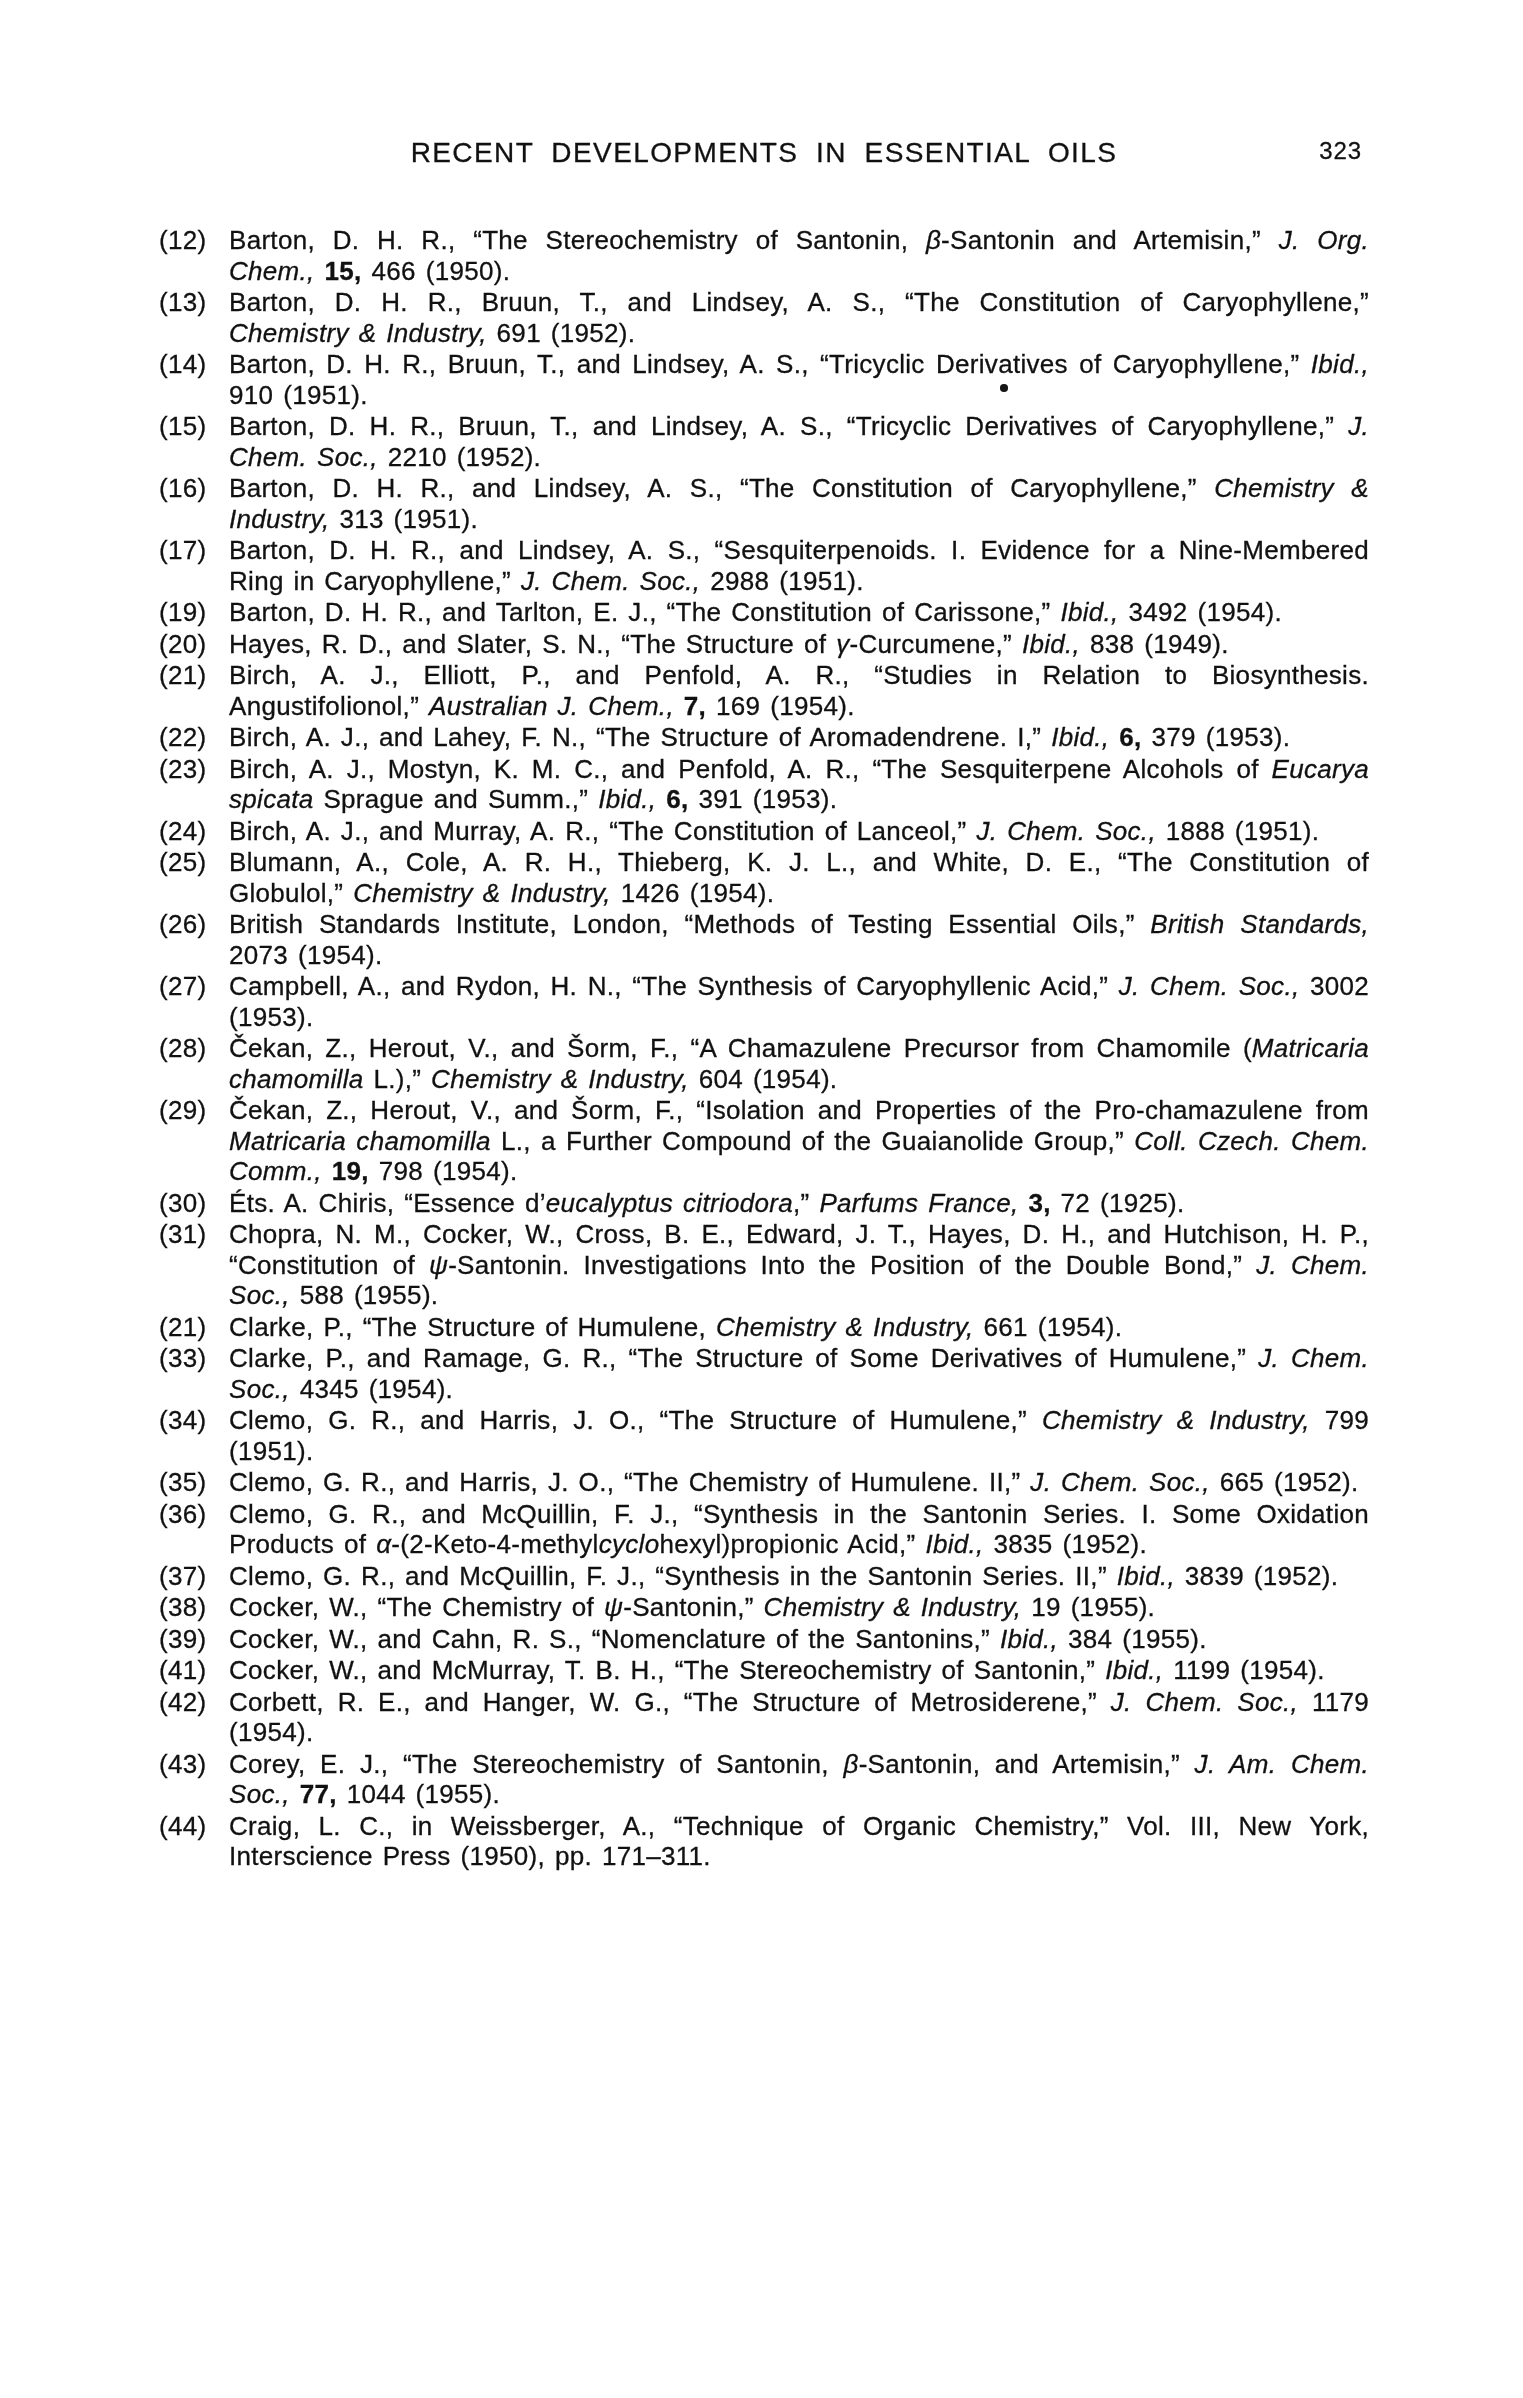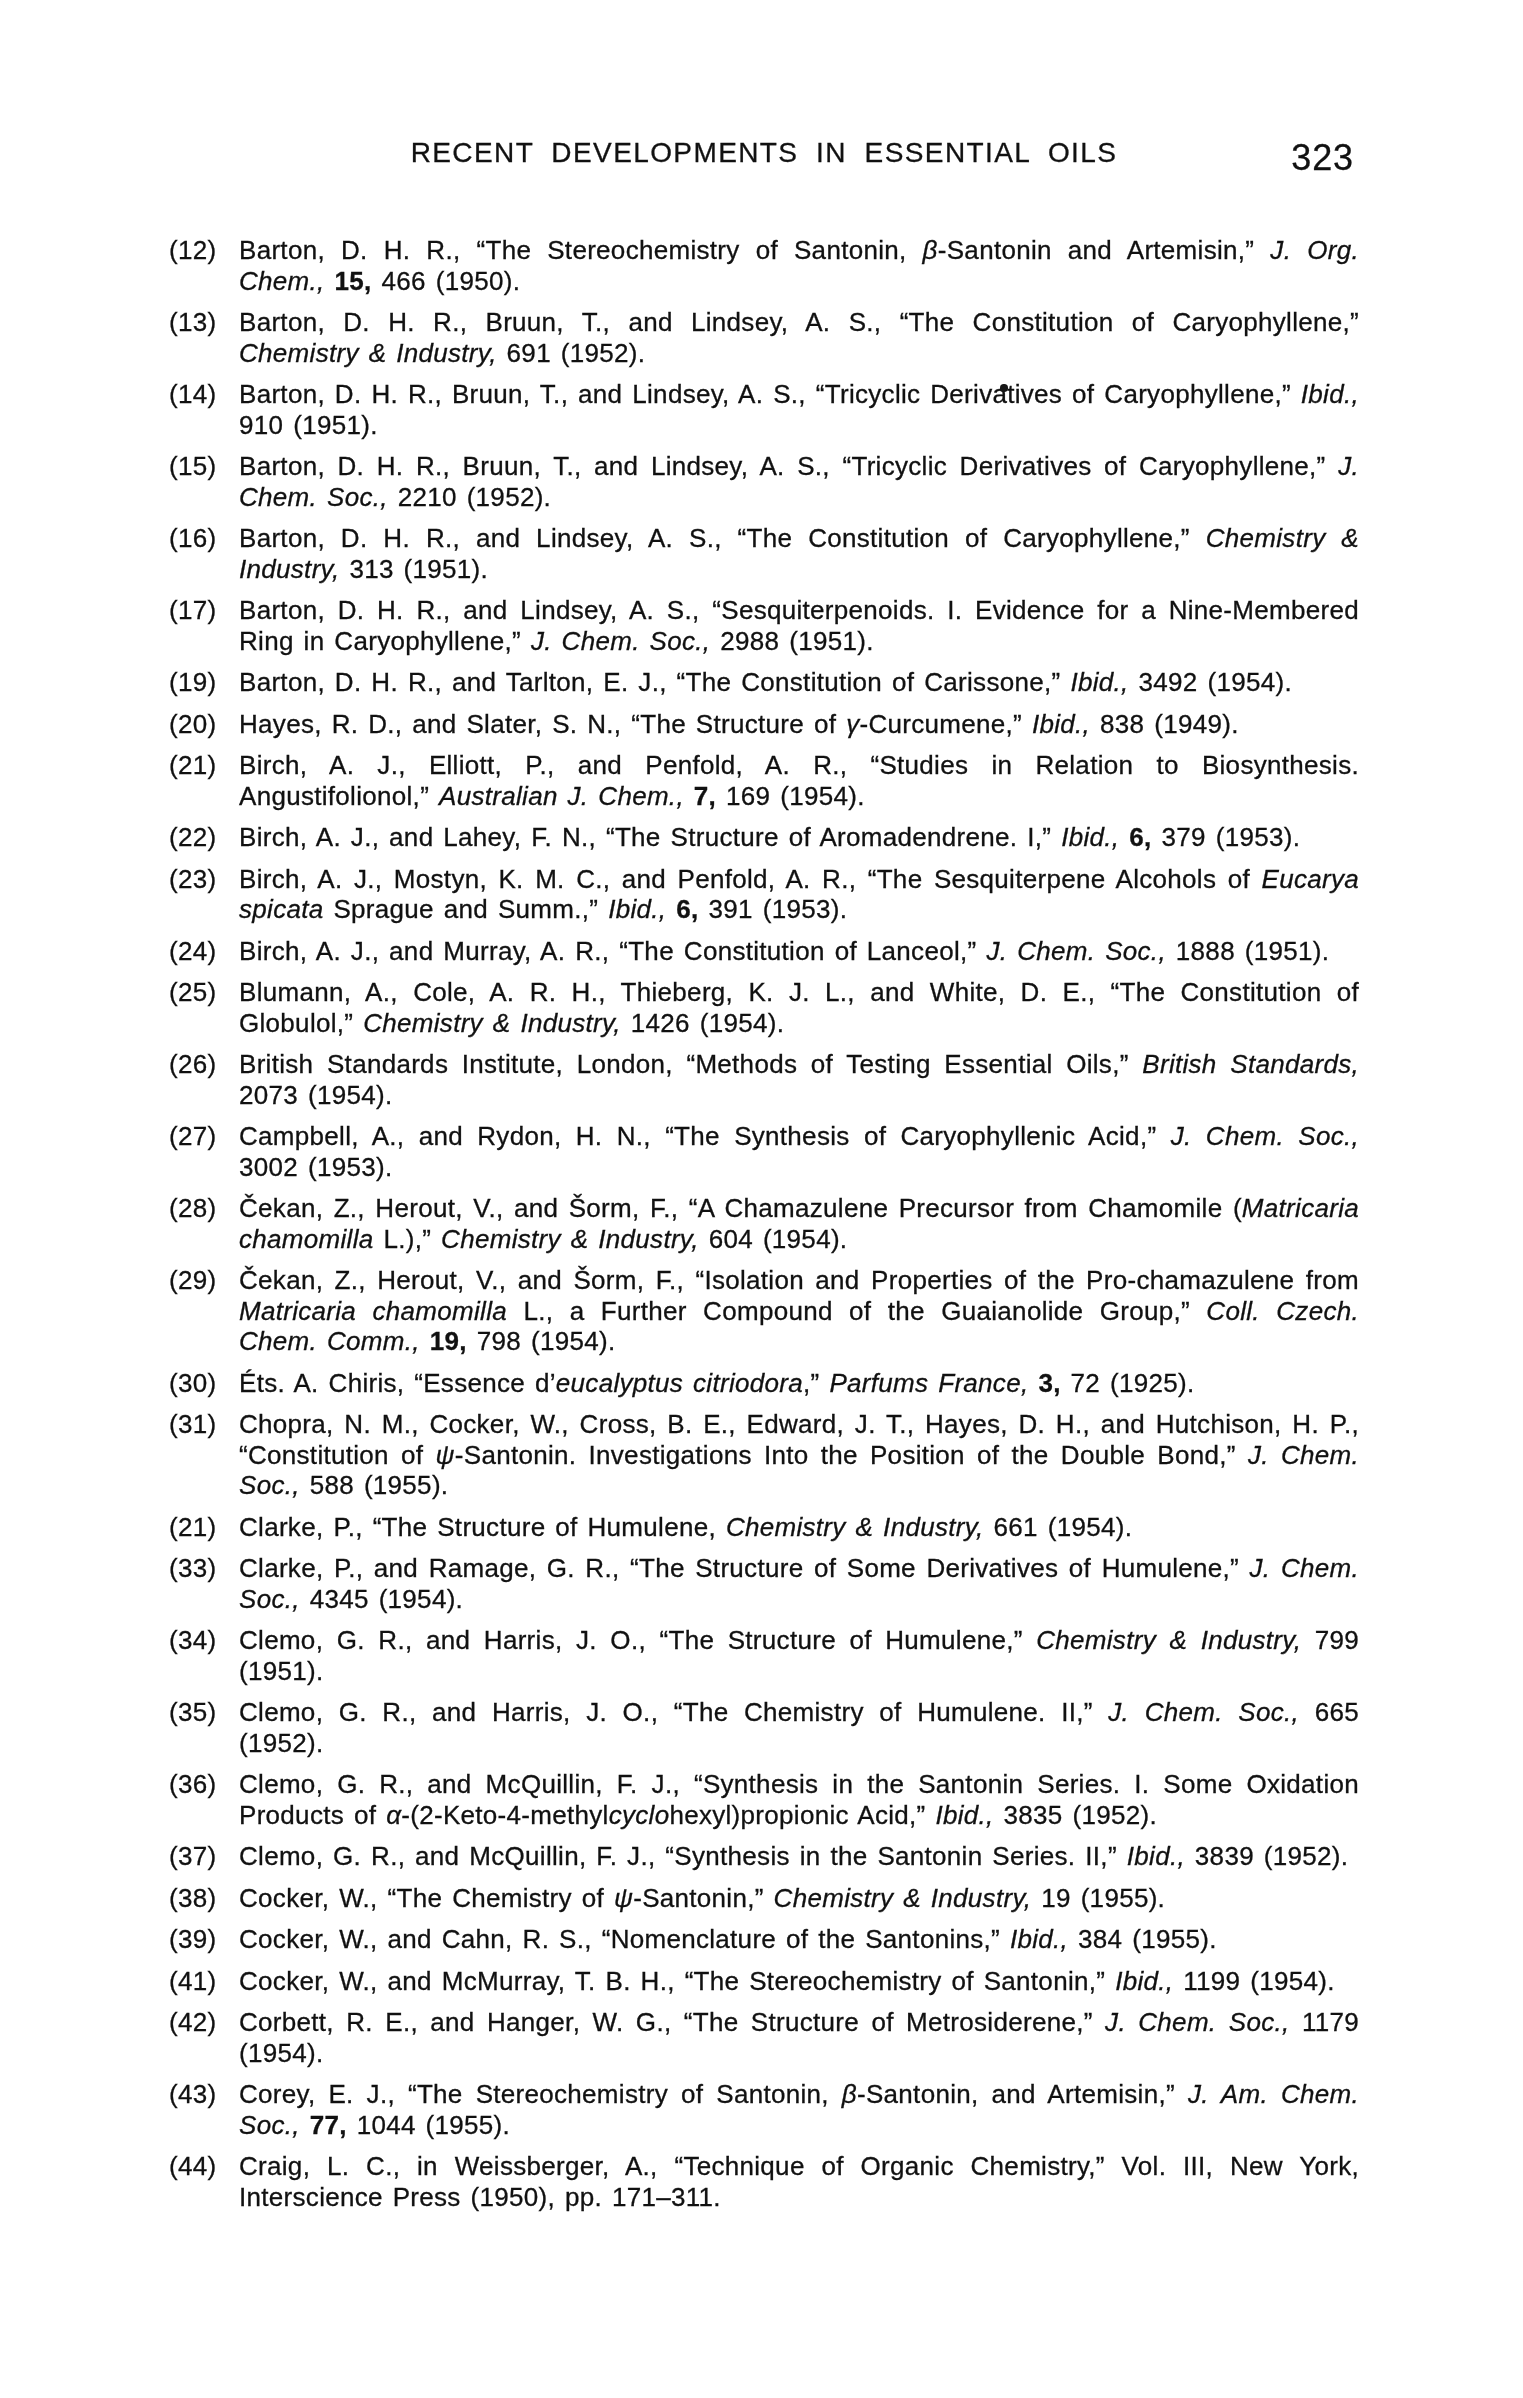--- a/index.html
+++ b/index.html
@@ -24,37 +24,37 @@
     position: absolute;
     left: 0; right: 0; top: 0;
     text-align: center;
     font-size: 28px;
     letter-spacing: 1.4px;
     word-spacing: 8.5px;
     white-space: nowrap;
   }
   .head-page {
     position: absolute;
-    right: 16px; top: 0;
-    font-size: 36px;
+    right: 8px; top: 0;
+    font-size: 24px;
     letter-spacing: 0.9px;
     text-align: center;
   }
   .refs {
     position: absolute;
     left: 158px;
     top: 224px;
     width: 1212px;
     font-size: 26px;
     line-height: 30.5px;
     letter-spacing: 0.3px;
     word-spacing: 2.4px;
     text-align: justify;
   }
-  .ref { margin: 11px; padding-left: 70px; }
+  .ref { margin: 1px; padding-left: 70px; }
   .ref .num {
     display: inline-block;
     width: 70px;
     margin-left: -70px;
     letter-spacing: 0.3px;
   }
   .seg-r { font-style: normal; }
   .seg-i { font-style: italic; }
   .seg-b { font-weight: bold; }
   .ink-dot {

